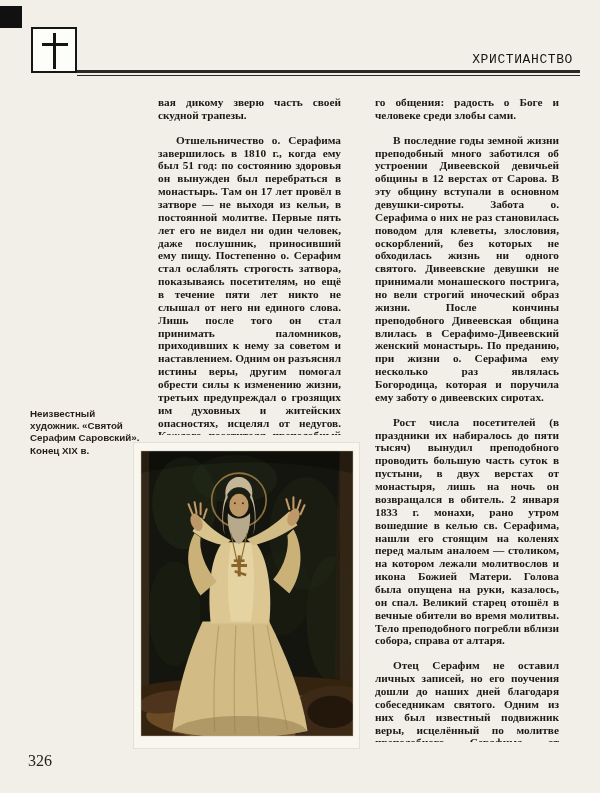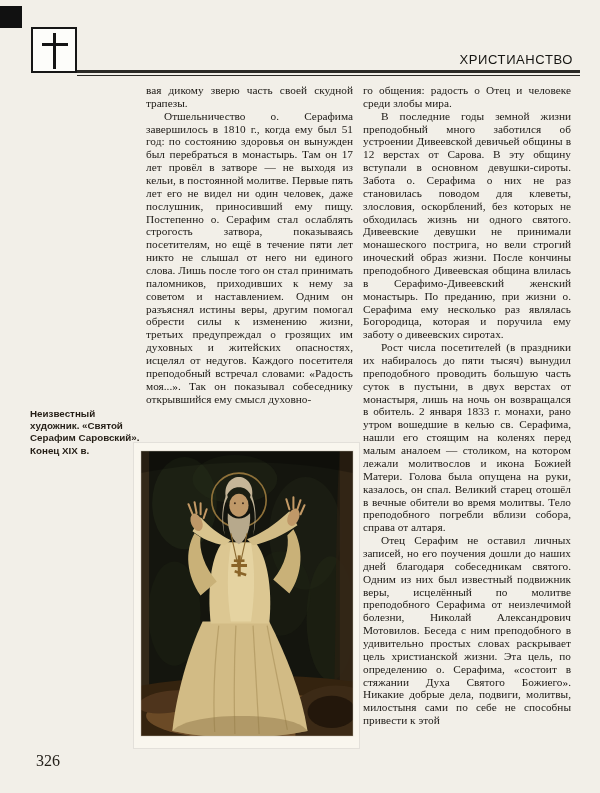--- a/index.html
+++ b/index.html
@@ -10,41 +10,41 @@
   
   .corner-mark{position:absolute;left:0;top:6px;width:22px;height:22px;background:#111;}
   
   .cross-box{position:absolute;left:31px;top:27px;width:46px;height:46px;
              background:#fdfdfa;border:2px solid #161616;box-sizing:border-box;}
   .cross{position:absolute;left:0;top:0;width:100%;height:100%;}
   .cross .cv{position:absolute;left:20px;top:4px;width:3px;height:36px;background:#141414;}
   .cross .ch{position:absolute;left:9px;top:14px;width:26px;height:3px;background:#141414;}
   
   .header-title{position:absolute;right:27px;top:52px;
-                font-family:Liberation Sans, sans-serif;
+                font-family:Liberation Mono, monospace;
                 font-size:13px;letter-spacing:.6px;color:#161512;}
   .header-rule{position:absolute;left:77px;top:70px;width:503px;height:2px;
                border-top:3px solid #2b2a26;border-bottom:1px solid #2b2a26;}
   
   .col{position:absolute;top:84px;font-size:11.3px;line-height:12.86px;
        text-align:justify;overflow:hidden;color:#1c1915;}
-  .col p{margin:0;text-indent:18px;}
+  .col p{margin:12px;text-indent:18px;font-weight:bold;}
   .col p.cont{text-indent:0;}
   .col-left{left:146px;width:207px;height:351px;}
   .col-right{left:363px;width:208px;height:658px;}
   
   .caption{position:absolute;left:30px;top:408px;width:112px;
            font-family:"Liberation Sans",sans-serif;font-weight:bold;
            font-size:9.8px;line-height:12.2px;color:#241e16;white-space:pre-line;}
   
   .painting{position:absolute;left:134px;top:443px;width:225px;height:305px;
             margin:0;padding:0;outline:1px solid rgba(0,0,0,.06);}
   .painting svg{display:block;}
   
-  .page-number{position:absolute;left:28px;top:752px;font-size:16px;color:#25211b;margin-left:8px;}
+  .page-number{position:absolute;left:28px;top:752px;font-size:16px;color:#25211b;}
 </style>
 </head>
 <body>
 
 <div class="page">
 
   <div class="corner-mark"></div>
 
   <div class="cross-box">
     <div class="cross">
@@ -55,21 +55,21 @@
 
   <div class="header-title">ХРИСТИАНСТВО</div>
   <div class="header-rule"></div>
 
   <div class="col col-left">
     <p class="cont">вая дикому зверю часть своей скудной трапезы.</p>
     <p>Отшельничество о. Серафима завершилось в 1810 г., когда ему был 51 год: по состоянию здоровья он вынужден был перебраться в монастырь. Там он 17 лет провёл в затворе — не выходя из кельи, в постоянной молитве. Первые пять лет его не видел ни один человек, даже послушник, приносивший ему пищу. Постепенно о. Серафим стал ослаблять строгость затвора, показываясь посетителям, но ещё в течение пяти лет никто не слышал от него ни единого слова. Лишь после того он стал принимать паломников, приходивших к нему за советом и наставлением. Одним он разъяснял истины веры, другим помогал обрести силы к изменению жизни, третьих предупреждал о грозящих им духовных и житейских опасностях, исцелял от недугов. Каждого посетителя преподобный встречал словами: «Радость моя...». Так он показывал собеседнику открывшийся ему смысл духовно-</p>
   </div>
 
   <div class="col col-right">
-    <p class="cont">го общения: радость о Отец и человеке среди злобы мира.</p>
+    <p class="cont">го общения: радость о Боге и человеке среди злобы сами.</p>
     <p>В последние годы земной жизни преподобный много заботился об устроении Дивеевской девичьей общины в 12 верстах от Сарова. В эту общину вступали в основном девушки-сироты. Забота о. Серафима о них не раз становилась поводом для клеветы, злословия, оскорблений, без которых не обходилась жизнь ни одного святого. Дивеевские девушки не принимали монашеского пострига, но вели строгий иноческий образ жизни. После кончины преподобного Дивеевская община влилась в Серафимо-Дивеевский женский монастырь. По преданию, при жизни о. Серафима ему несколько раз являлась Богородица, которая и поручила ему заботу о дивеевских сиротах.</p>
     <p>Рост числа посетителей (в праздники их набиралось до пяти тысяч) вынудил преподобного проводить большую часть суток в пустыни, в двух верстах от монастыря, лишь на ночь он возвращался в обитель. 2 января 1833 г. монахи, рано утром вошедшие в келью св. Серафима, нашли его стоящим на коленях перед малым аналоем — столиком, на котором лежали молитвослов и икона Божией Матери. Голова была опущена на руки, казалось, он спал. Великий старец отошёл в вечные обители во время молитвы. Тело преподобного погребли вблизи собора, справа от алтаря.</p>
     <p>Отец Серафим не оставил личных записей, но его поучения дошли до наших дней благодаря собеседникам святого. Одним из них был известный подвижник веры, исцелённый по молитве преподобного Серафима от неизлечимой болезни, Николай Александрович Мотовилов. Беседа с ним преподобного в удивительно простых словах раскрывает цель христианской жизни. Эта цель, по определению о. Серафима, «состоит в стяжании Духа Святого Божиего». Никакие добрые дела, подвиги, молитвы, милостыня сами по себе не способны привести к этой</p>
   </div>
 
   <div class="caption">Неизвестный
 художник. «Святой
 Серафим Саровский».
 Конец XIX в.</div>
 

